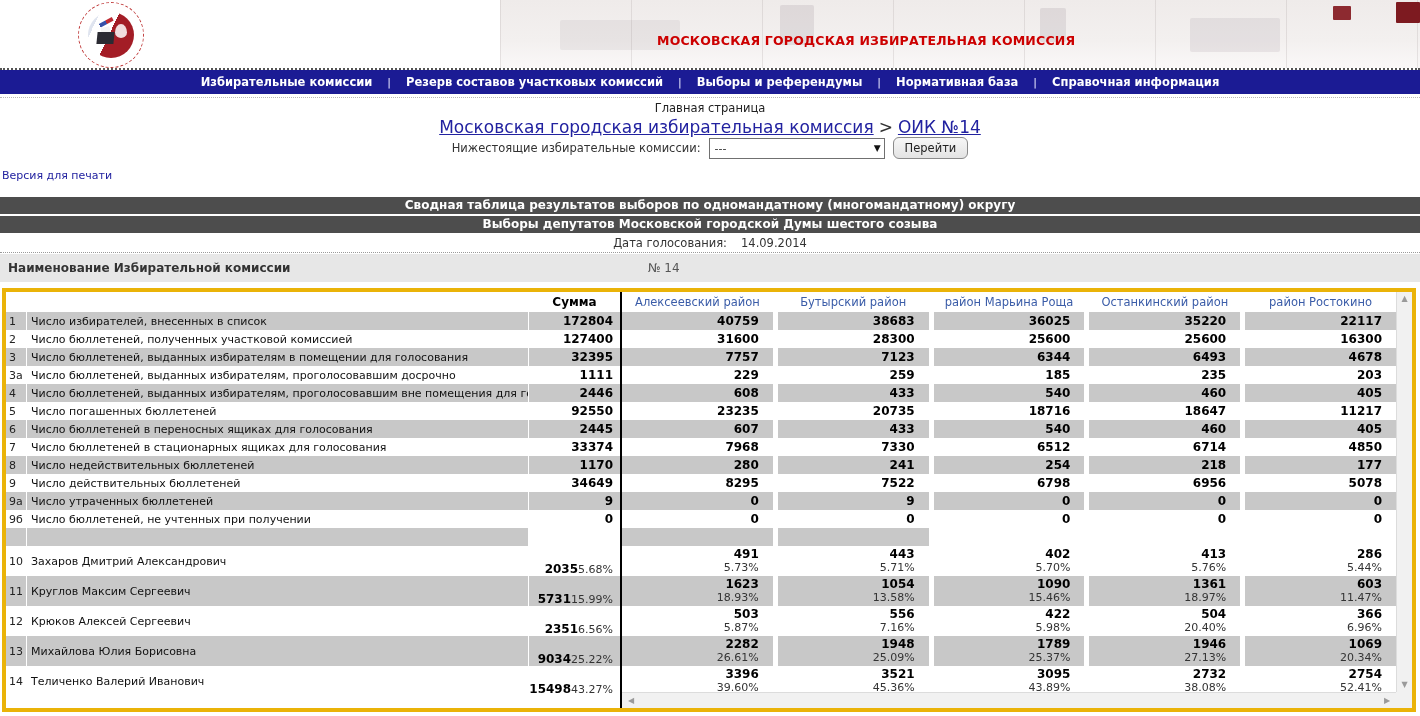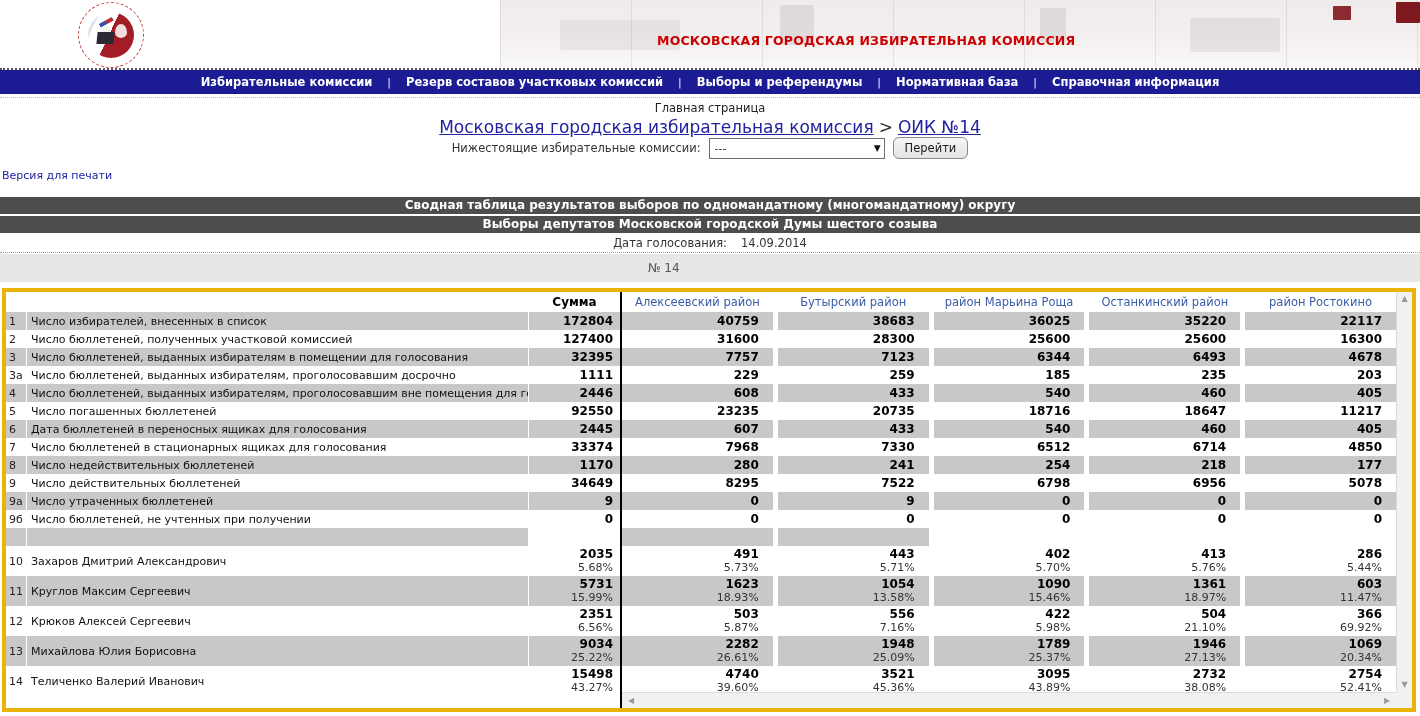--- a/index.html
+++ b/index.html
@@ -57,21 +57,21 @@
   .rp-body{position:absolute;left:0;top:0;right:16px;bottom:16px;display:flex;flex-direction:column;overflow:hidden}
 
   .lp-row{display:flex;flex:0 0 auto}
   .lp-row.h18{height:18px}.lp-row.h20{height:20px}.lp-row.h30{height:30px}.lp-row.hsp{height:18px}
   .lp-row.shaded .lp-num,.lp-row.shaded .lp-label{background:#c8c8c8}
   .lp-row.shaded .lp-sum{background:#c8c8c8}
   .lp-row.sp-gray .lp-num,.lp-row.sp-gray .lp-label{background:#c8c8c8}
   .lp-num{width:21px;padding-left:3px;font-size:11px;color:#222;display:flex;align-items:center;border-right:1px solid #fff}
   .lp-label{flex:1;padding-left:4px;font-size:11px;color:#111;display:flex;align-items:center;white-space:nowrap;overflow:hidden}
   .lp-sum{width:92px;border-left:1px solid #fff;display:flex;align-items:center;justify-content:flex-end;padding-right:7px;font-weight:bold;font-size:12px;color:#000}
-  .lp-sum.two{flex-direction:column;align-items:flex-end;justify-content:center;line-height:13px}
+  .lp-sum.two{flex-direction:row;align-items:flex-end;line-height:13px}
   .lp-header-sum{font-weight:bold;font-size:12px;color:#000;justify-content:center;padding-right:0}
   .pct{font-weight:normal;font-size:11px;color:#333}
 
   .rp-row{display:grid;grid-template-columns:repeat(5,1fr);column-gap:5px;background:#fff;flex:0 0 auto}
   .rp-row.h18{height:18px}.rp-row.h20{height:20px}.rp-row.h30{height:30px}.rp-row.hsp{height:18px}
   .rp-cell{display:flex;align-items:center;justify-content:flex-end;padding-right:14px;font-weight:bold;font-size:12px;color:#000;background:#fff}
   .rp-row.shaded .rp-cell{background:#c8c8c8}
   .rp-cell.gray{background:#c8c8c8}
   .rp-head{display:flex;align-items:center;justify-content:center;font-weight:normal;font-size:11.5px;color:#3a5ca8;background:#fff;cursor:pointer}
   .rp-cell.two{flex-direction:column;align-items:flex-end;justify-content:center;line-height:13px}
@@ -136,20 +136,21 @@
 <a class="print-link">Версия для печати</a>
 
 <div class="title-bar t1">Сводная таблица результатов выборов по одномандатному (многомандатному) округу</div>
 <div class="title-bar t2">Выборы депутатов Московской городской Думы шестого созыва</div>
 <div class="date-row">
   <span>Дата голосования:</span><span class="dval">14.09.2014</span>
 </div>
 <div class="date-dotline"></div>
 
 <div class="commission-row">
+  <span class="cr-label">Наименование Избирательной комиссии</span>
   <span class="cr-num">№ 14</span>
 </div>
 
 <div class="main-table">
   <div class="left-pane">
       <div class="lp-row h20">
         <div class="lp-num"></div>
         <div class="lp-label"></div>
         <div class="lp-sum lp-header-sum">Сумма</div>
       </div>
@@ -178,21 +179,21 @@
         <div class="lp-label">Число бюллетеней, выданных избирателям, проголосовавшим вне помещения для голосования</div>
         <div class="lp-sum">2446</div>
       </div>
       <div class="lp-row h18">
         <div class="lp-num">5</div>
         <div class="lp-label">Число погашенных бюллетеней</div>
         <div class="lp-sum">92550</div>
       </div>
       <div class="lp-row h18 shaded">
         <div class="lp-num">6</div>
-        <div class="lp-label">Дата бюллетеней в переносных ящиках для голосования</div>
+        <div class="lp-label">Число бюллетеней в переносных ящиках для голосования</div>
         <div class="lp-sum">2445</div>
       </div>
       <div class="lp-row h18">
         <div class="lp-num">7</div>
         <div class="lp-label">Число бюллетеней в стационарных ящиках для голосования</div>
         <div class="lp-sum">33374</div>
       </div>
       <div class="lp-row h18 shaded">
         <div class="lp-num">8</div>
         <div class="lp-label">Число недействительных бюллетеней</div>
@@ -411,25 +412,25 @@
           <div class="rp-cell two">
             <div>556</div>
             <div class="pct">7.16%</div>
           </div>
           <div class="rp-cell two">
             <div>422</div>
             <div class="pct">5.98%</div>
           </div>
           <div class="rp-cell two">
             <div>504</div>
-            <div class="pct">21.10%</div>
+            <div class="pct">20.40%</div>
           </div>
           <div class="rp-cell two">
             <div>366</div>
-            <div class="pct">69.92%</div>
+            <div class="pct">6.96%</div>
           </div>
         </div>
         <div class="rp-row h30 shaded">
           <div class="rp-cell two">
             <div>2282</div>
             <div class="pct">26.61%</div>
           </div>
           <div class="rp-cell two">
             <div>1948</div>
             <div class="pct">25.09%</div>
@@ -442,21 +443,21 @@
             <div>1946</div>
             <div class="pct">27.13%</div>
           </div>
           <div class="rp-cell two">
             <div>1069</div>
             <div class="pct">20.34%</div>
           </div>
         </div>
         <div class="rp-row h30">
           <div class="rp-cell two">
-            <div>4740</div>
+            <div>3396</div>
             <div class="pct">39.60%</div>
           </div>
           <div class="rp-cell two">
             <div>3521</div>
             <div class="pct">45.36%</div>
           </div>
           <div class="rp-cell two">
             <div>3095</div>
             <div class="pct">43.89%</div>
           </div>

